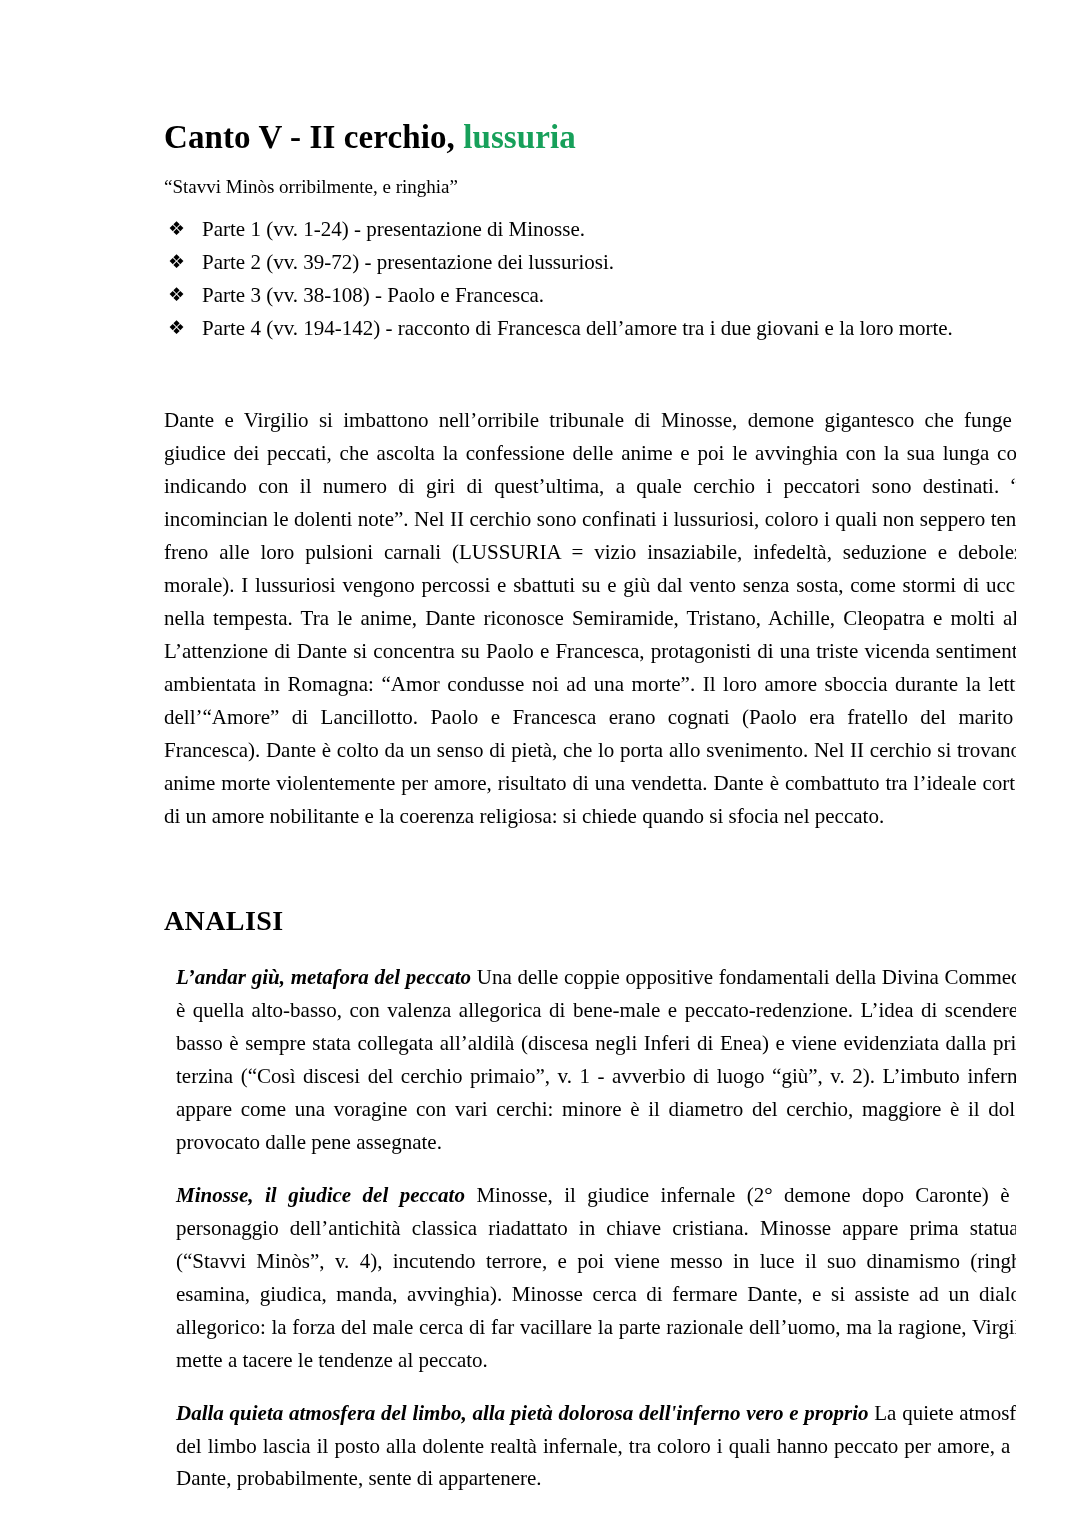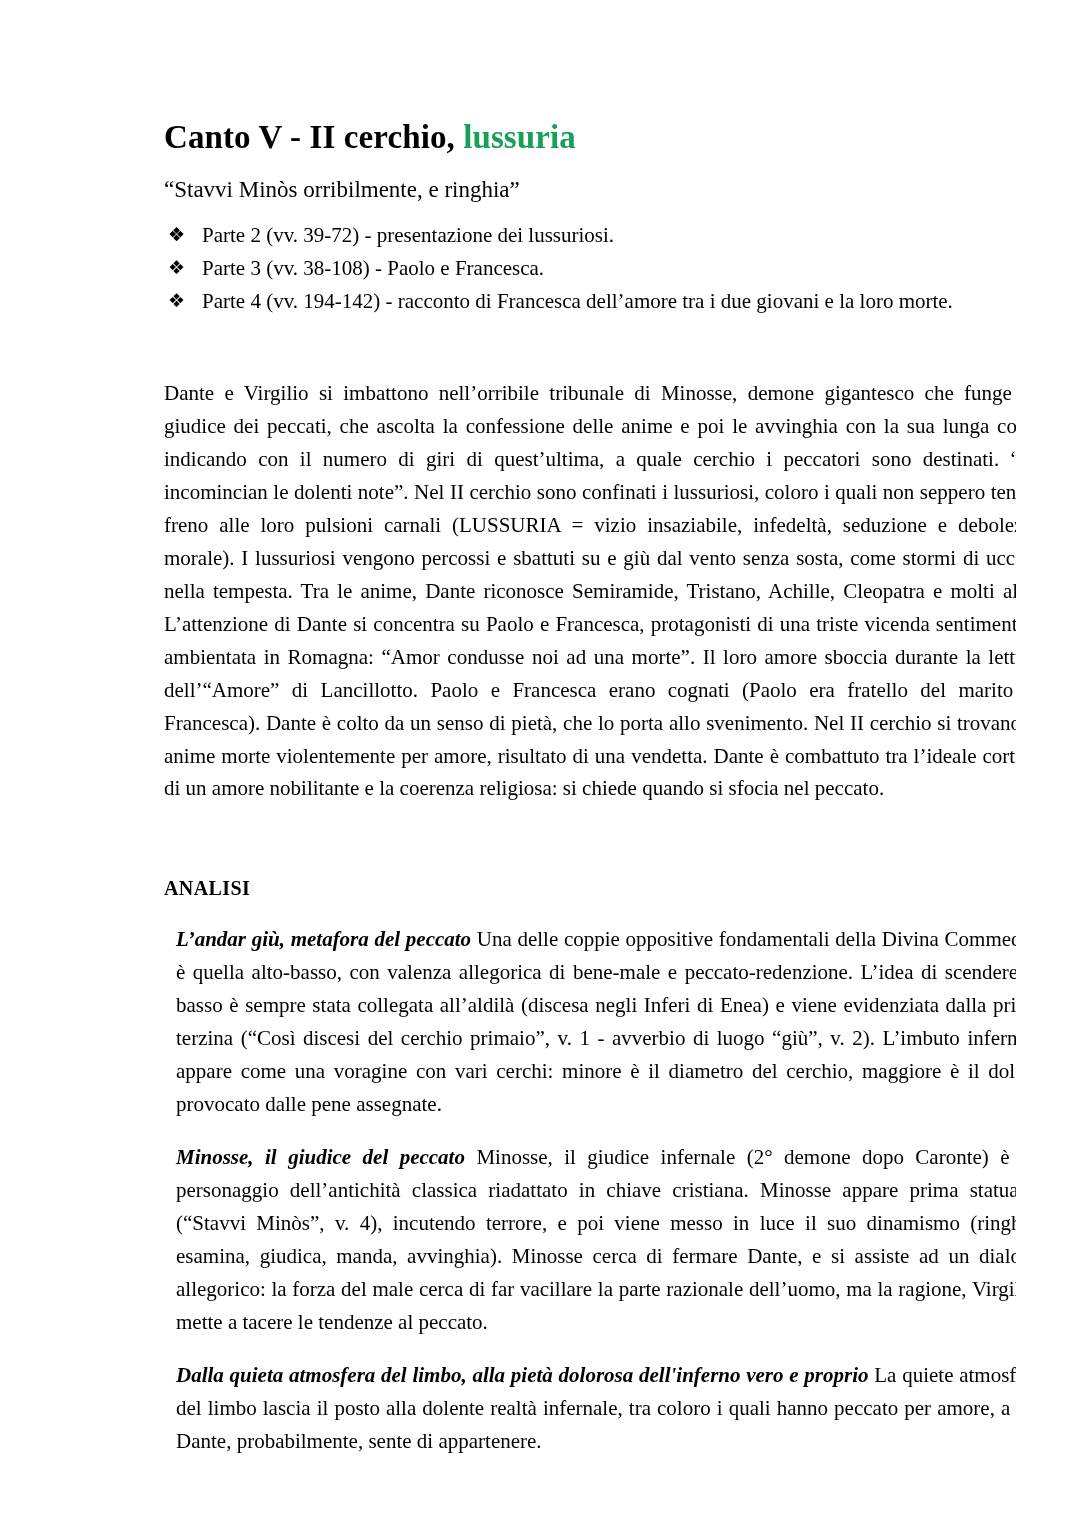--- a/index.html
+++ b/index.html
@@ -39,21 +39,21 @@
     margin: 0 0 16px 0;
     color: #000000;
   }
   .doc-title .accent {
     color: #17a05a;
     font-weight: bold;
   }
 
   
   .subtitle-quote {
-    font-size: 23px;
+    font-size: 19px;
     line-height: 1.45;
     margin: 0 0 14px 0;
   }
 
   
   .bullet-list {
     list-style: none;
     margin: 0 0 30px 0;
     padding: 0;
   }
@@ -78,21 +78,21 @@
     line-height: 1.57;
     text-align: justify;
     text-justify: inter-word;
     margin: 0 0 14px 0;
   }
   .spacer-lg { height: 56px; }
   .spacer-md { height: 30px; }
 
   
   .section-heading {
-    font-size: 20px;
+    font-size: 28px;
     font-weight: bold;
     letter-spacing: 0.4px;
     margin: 0 0 22px 0;
     line-height: 1.3;
   }
 
   
   .analysis-block {
     font-size: 21px;
     line-height: 1.57;
@@ -109,21 +109,21 @@
 <body>
 
 <div class="page">
   <div class="content">
 
     <h1 class="doc-title"><span>Canto V - II cerchio, </span><span class="accent">lussuria</span></h1>
 
     <p class="subtitle-quote">“Stavvi Minòs orribilmente, e ringhia”</p>
 
     <ul class="bullet-list">
-      <li><span class="bullet-glyph">❖</span></li>
+      <li><span class="bullet-glyph">❖</span><span>Parte 1 (vv. 1-24) - presentazione di Minosse.</span></li>
       <li><span class="bullet-glyph">❖</span><span>Parte 2 (vv. 39-72) - presentazione dei lussuriosi.</span></li>
       <li><span class="bullet-glyph">❖</span><span>Parte 3 (vv. 38-108) - Paolo e Francesca.</span></li>
       <li><span class="bullet-glyph">❖</span><span>Parte 4 (vv. 194-142) - racconto di Francesca dell’amore tra i due giovani e la loro morte.</span></li>
     </ul>
 
     <div class="spacer-md"></div>
 
     <p class="body-para">Dante e Virgilio si imbattono nell’orribile tribunale di Minosse, demone gigantesco che funge da giudice dei peccati, che ascolta la confessione delle anime e poi le avvinghia con la sua lunga coda, indicando con il numero di giri di quest’ultima, a quale cerchio i peccatori sono destinati. “Or incomincian le dolenti note”. Nel II cerchio sono confinati i lussuriosi, coloro i quali non seppero tenere freno alle loro pulsioni carnali (LUSSURIA = vizio insaziabile, infedeltà, seduzione e debolezza morale). I lussuriosi vengono percossi e sbattuti su e giù dal vento senza sosta, come stormi di uccelli nella tempesta. Tra le anime, Dante riconosce Semiramide, Tristano, Achille, Cleopatra e molti altri. L’attenzione di Dante si concentra su Paolo e Francesca, protagonisti di una triste vicenda sentimentale ambientata in Romagna: “Amor condusse noi ad una morte”. Il loro amore sboccia durante la lettura dell’“Amore” di Lancillotto. Paolo e Francesca erano cognati (Paolo era fratello del marito di Francesca). Dante è colto da un senso di pietà, che lo porta allo svenimento. Nel II cerchio si trovano le anime morte violentemente per amore, risultato di una vendetta. Dante è combattuto tra l’ideale cortese di un amore nobilitante e la coerenza religiosa: si chiede quando si sfocia nel peccato.</p>
 
     <div class="spacer-lg"></div>

